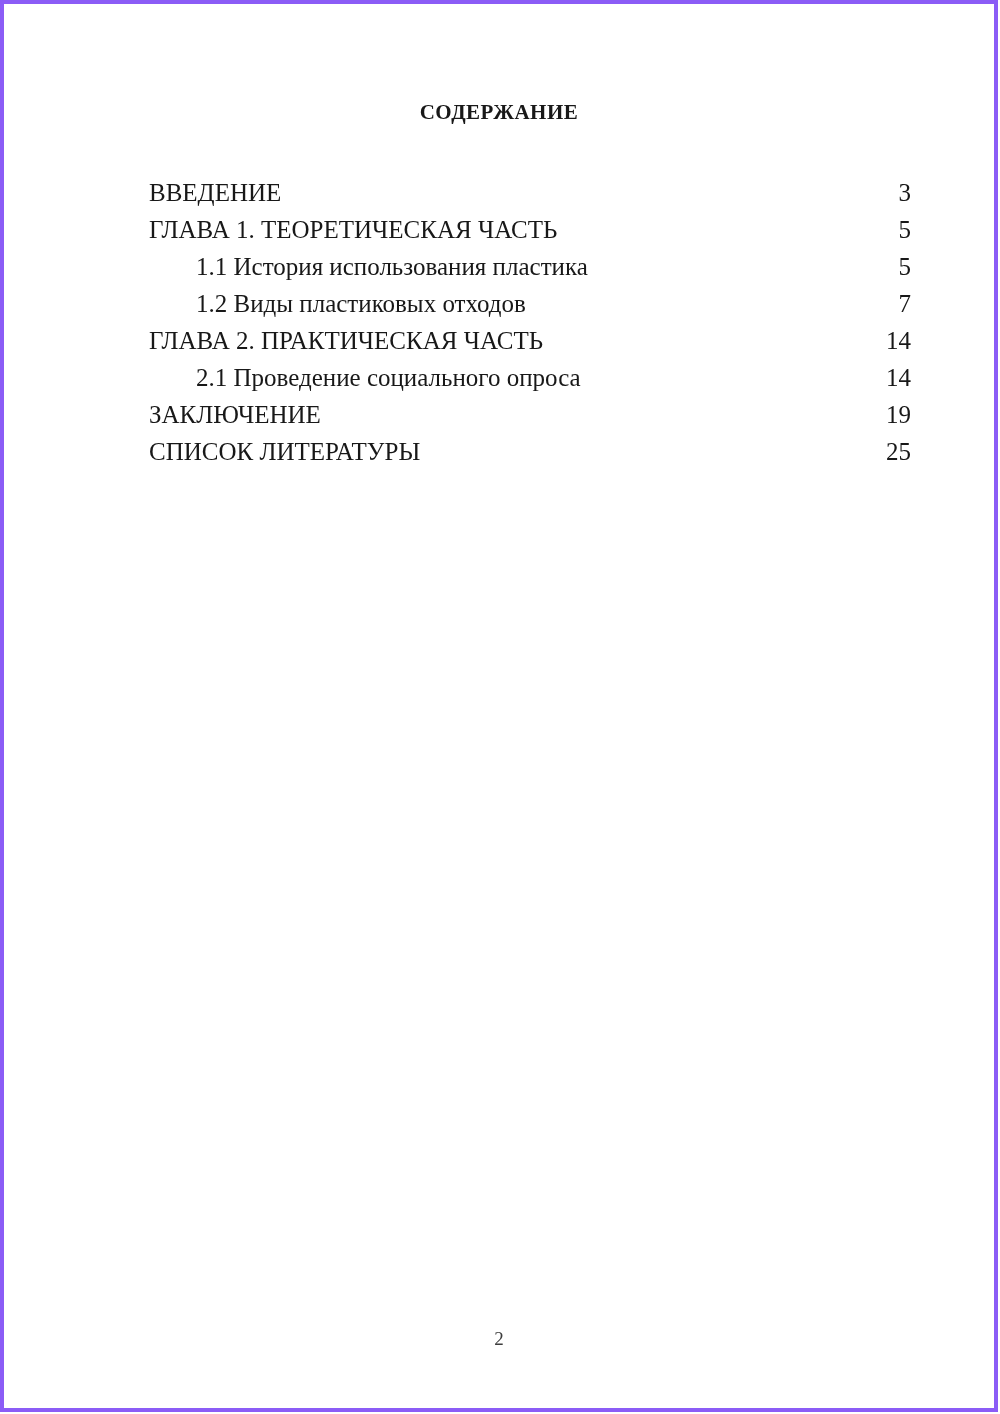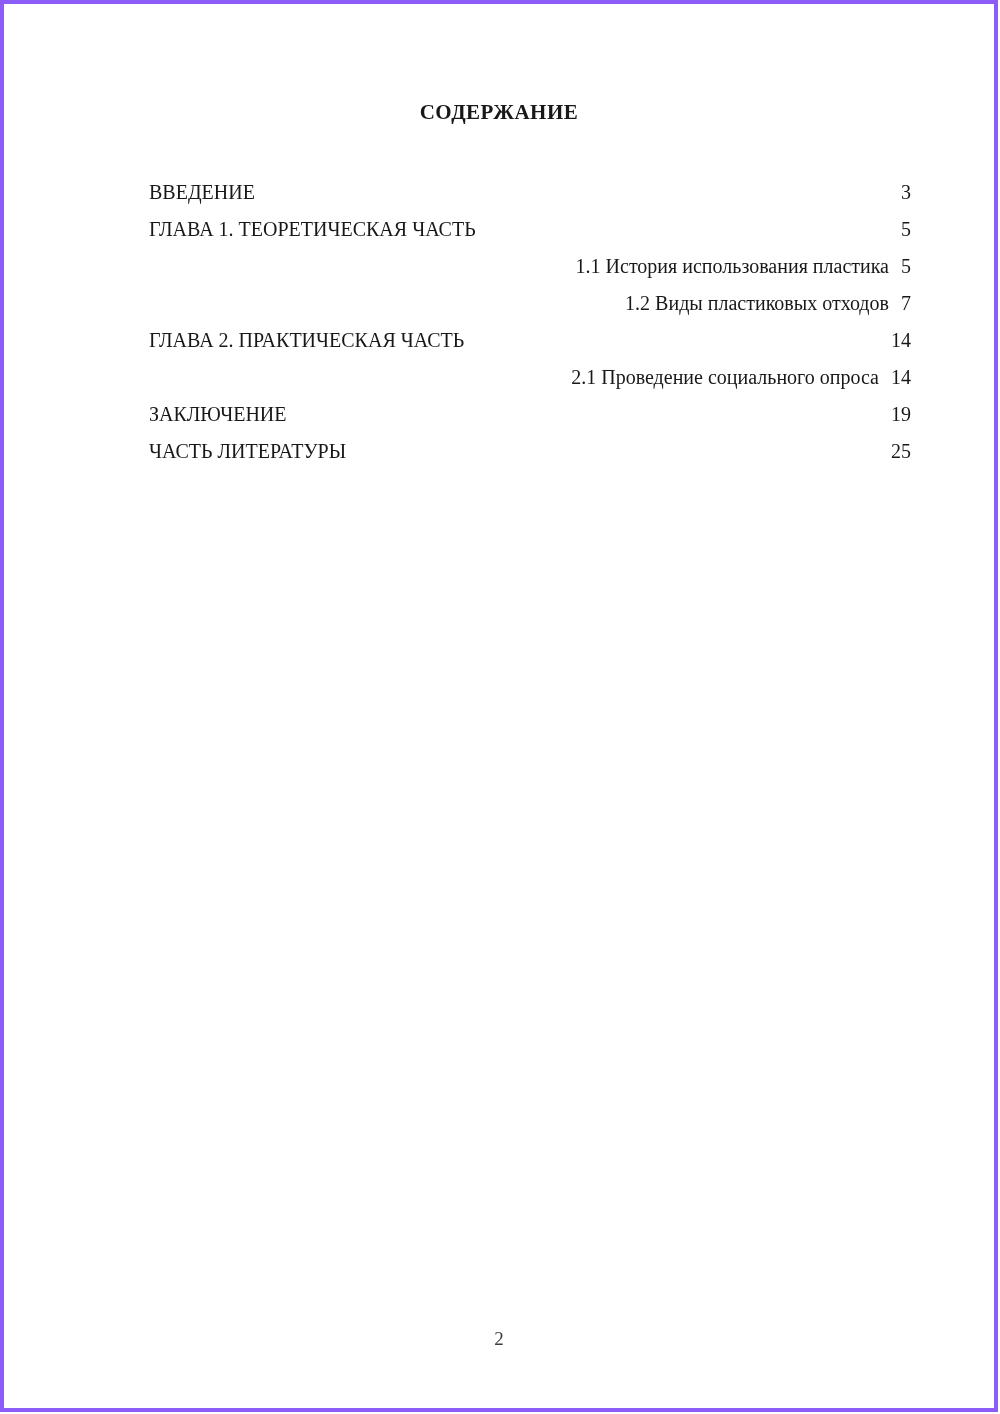--- a/index.html
+++ b/index.html
@@ -27,31 +27,30 @@
     letter-spacing: 0.5px;
   }
   .toc {
     margin-top: 49px;
     padding-left: 145px;
     padding-right: 83px;
   }
   .toc-row {
     display: flex;
     align-items: baseline;
-    font-size: 20px;
+    font-size: 25px;
     line-height: 37px;
     white-space: nowrap;
   }
   .toc-row .toc-label {
     flex: 1 1 auto;
     overflow: hidden;
   }
   .toc-row.level-1 .toc-label {
     padding-left: 47px;
-    text-align: right;
   }
   .toc-row .toc-page {
     flex: 0 0 auto;
     text-align: right;
     padding-left: 12px;
   }
   .footer-page-number {
     position: absolute;
     left: 0;
     right: 0;
@@ -90,19 +89,19 @@
       </div>
       <div class="toc-row level-1">
         <span class="toc-label">2.1 Проведение социального опроса</span>
         <span class="toc-page">14</span>
       </div>
       <div class="toc-row level-0">
         <span class="toc-label">ЗАКЛЮЧЕНИЕ</span>
         <span class="toc-page">19</span>
       </div>
       <div class="toc-row level-0">
-        <span class="toc-label">ЧАСТЬ ЛИТЕРАТУРЫ</span>
+        <span class="toc-label">СПИСОК ЛИТЕРАТУРЫ</span>
         <span class="toc-page">25</span>
       </div>
     </div>
 
   <div class="footer-page-number">2</div>
 </div>
 
 </body></html>

